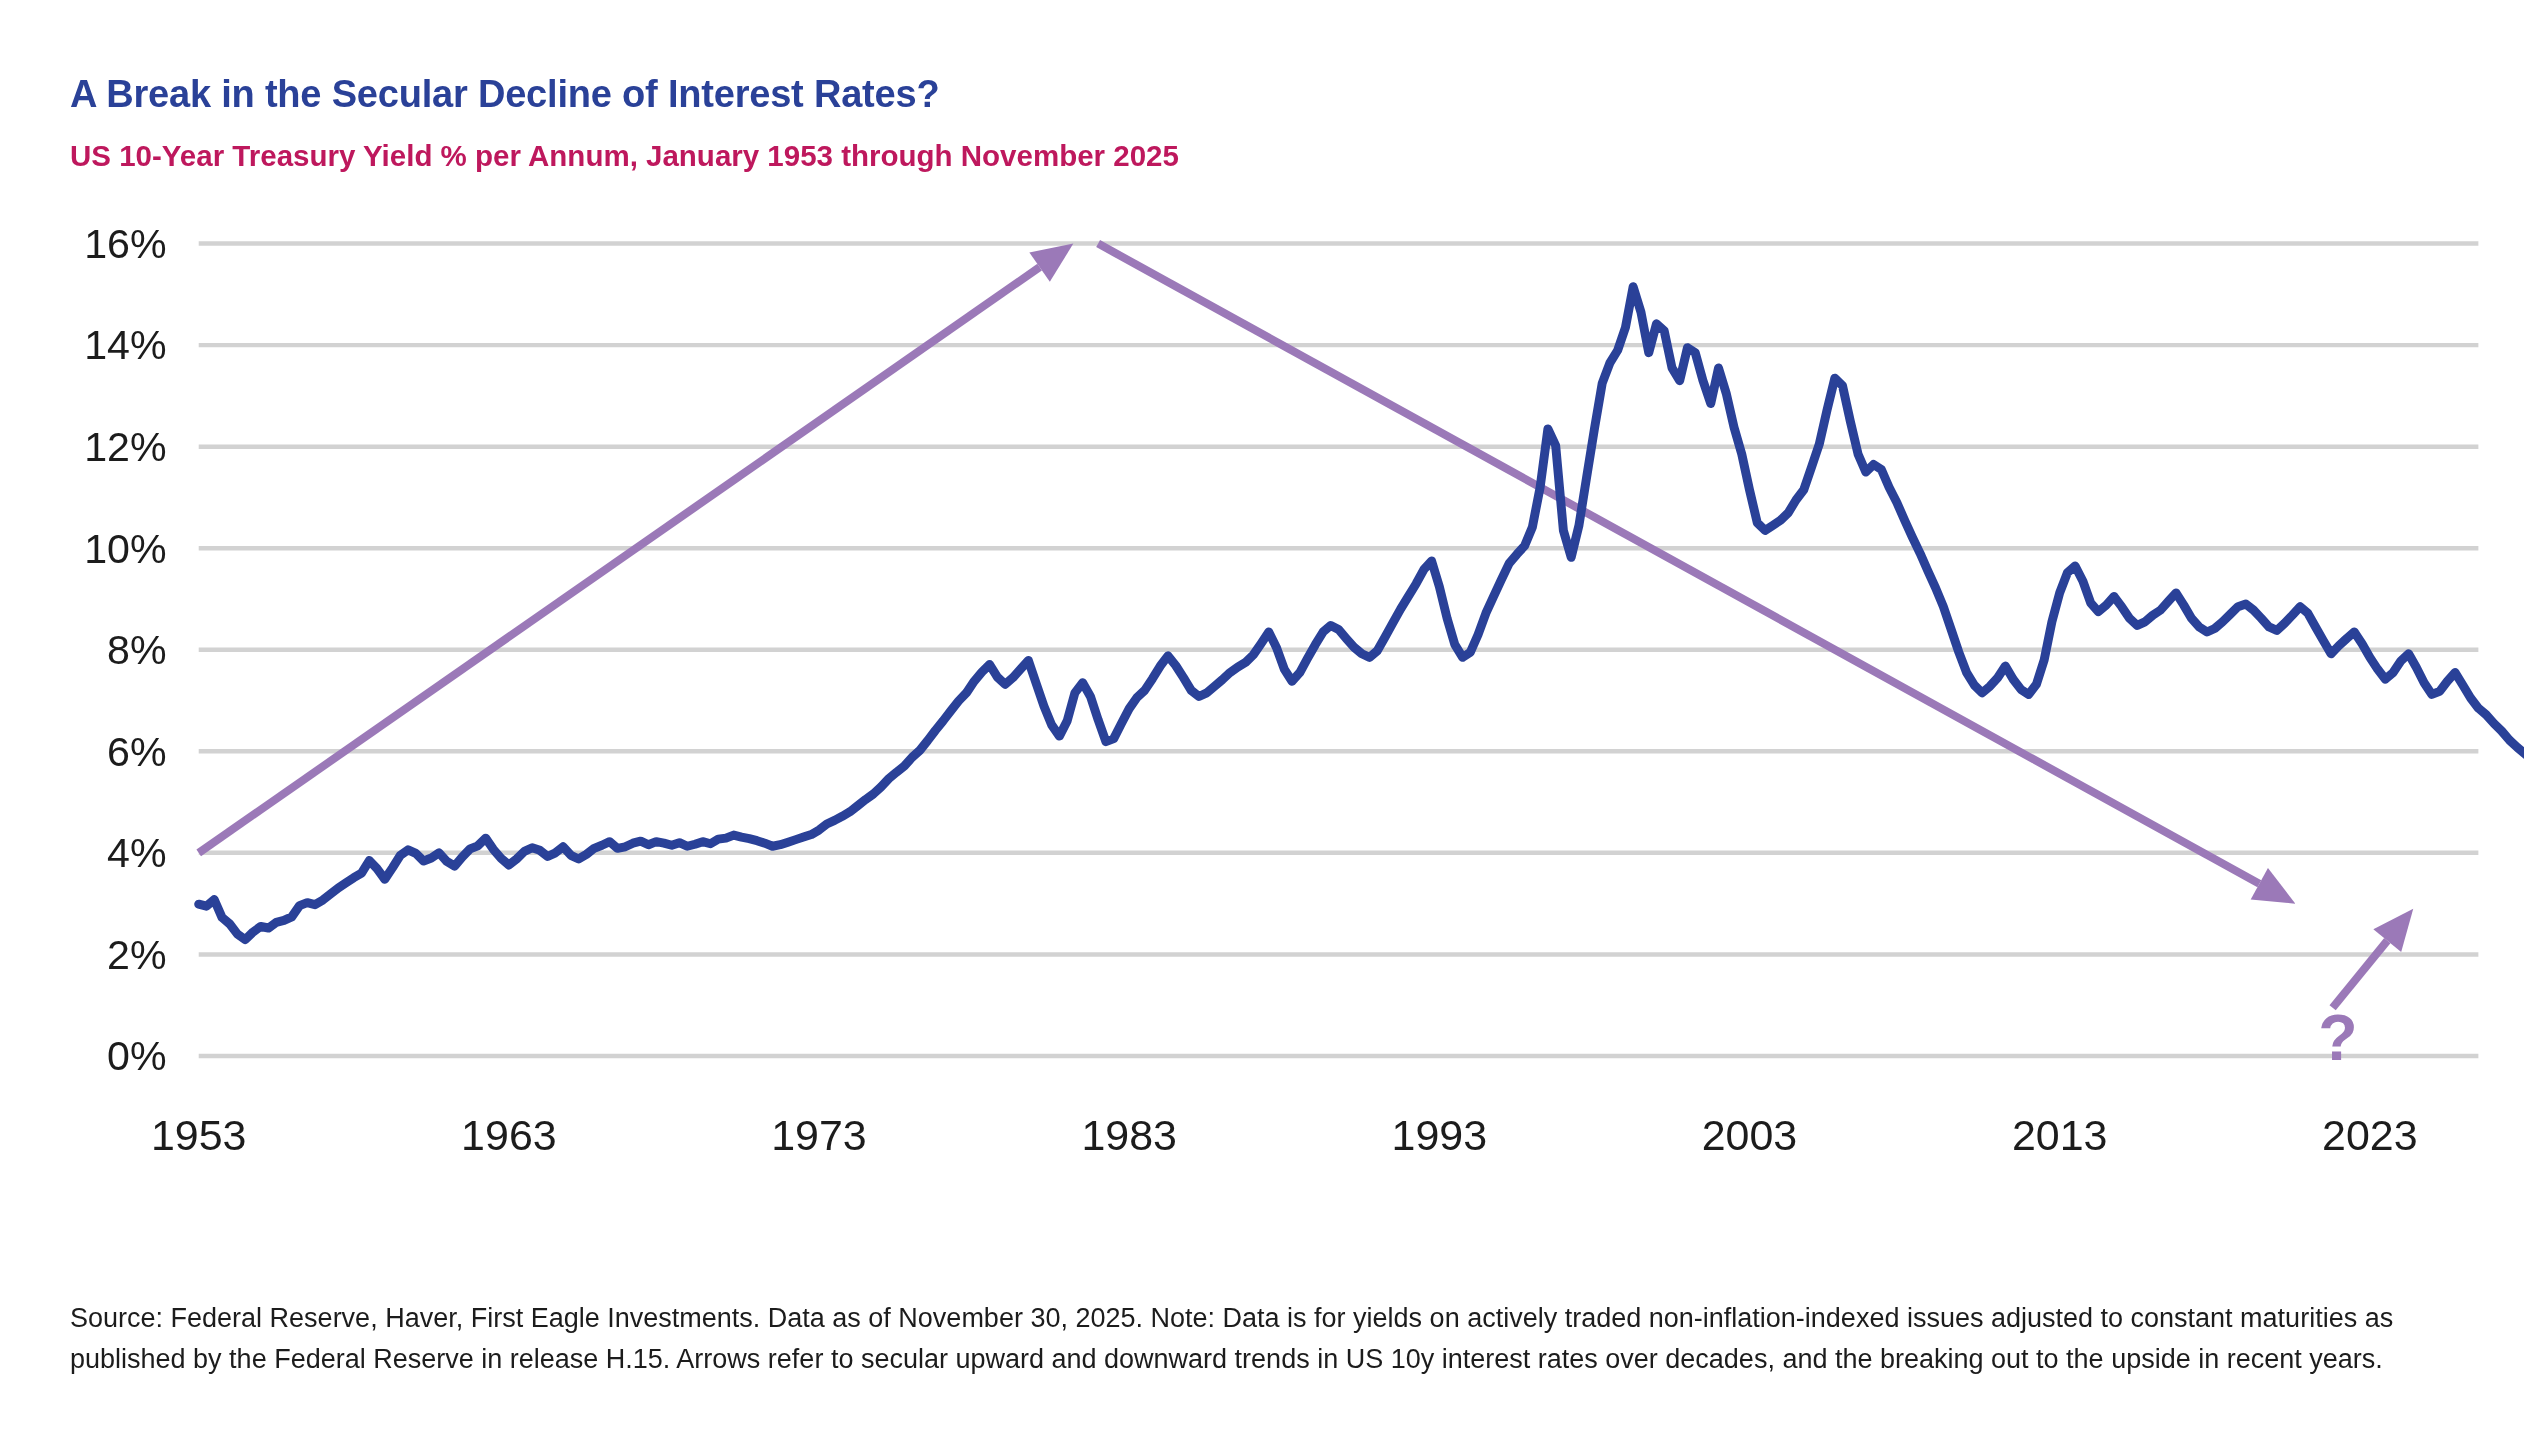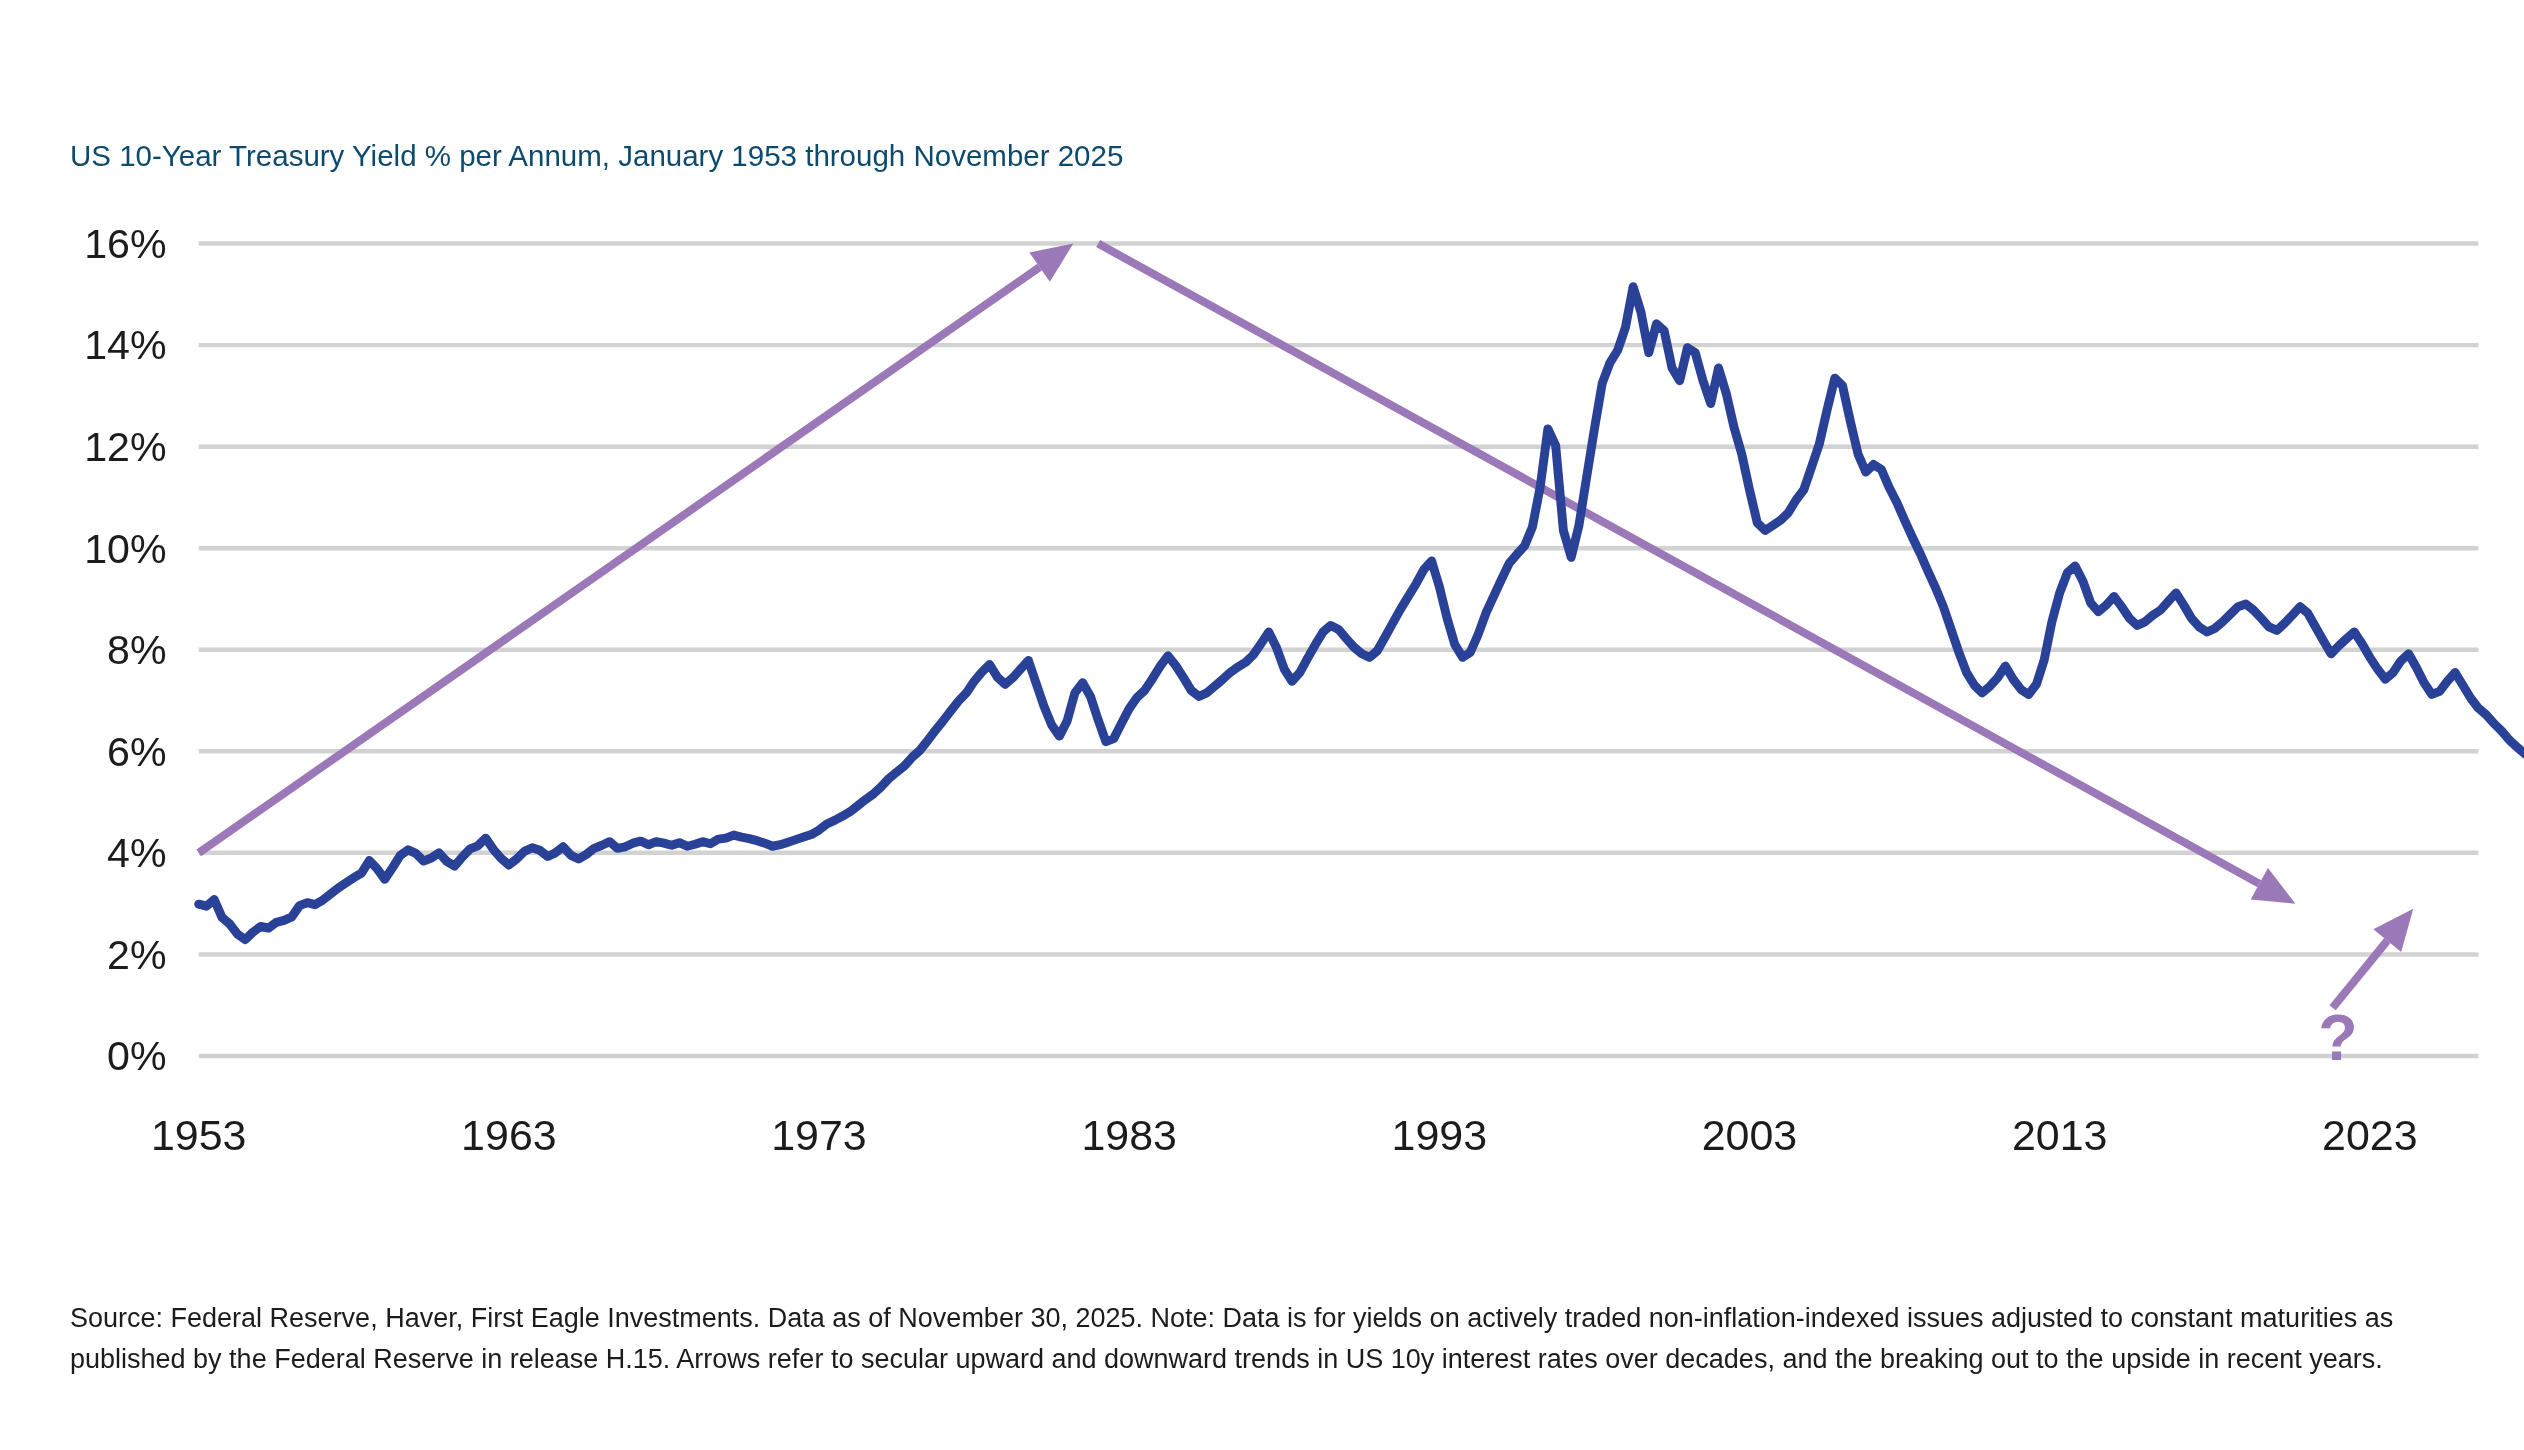--- a/index.html
+++ b/index.html
@@ -28,22 +28,22 @@
     font-weight: bold;
     color: #2A4198;
     letter-spacing: -0.2px;
     white-space: nowrap;
   }
   .chart-subtitle {
     position: absolute;
     left: 70px;
     top: 139px;
     font-size: 29.5px;
-    font-weight: normal;
-    color: #0c4a6e;
+    font-weight: bold;
+    color: #be185d;
     white-space: nowrap;
   }
   .plot-wrap {
     position: absolute;
     left: 0px;
     top: 206px;
     width: 2525px;
     height: 1011px;
   }
   .plot-svg {
@@ -57,20 +57,21 @@
     font-size: 27px;
     line-height: 1.52;
     color: #1c1c1c;
   }
 </style>
 </head>
 <body>
 
 <div class="page">
 
+  <div class="chart-title">A Break in the Secular Decline of Interest Rates?</div>
 
   <div class="chart-subtitle">US 10-Year Treasury Yield % per Annum, January 1953 through November 2025</div>
 
   <div class="plot-wrap">
     <svg class="plot-svg" id="chart-svg" width="2525" height="1011" viewBox="0 0 2822 1130">
       <g id="gridlines">
           <line x1="222" x2="2770" y1="950.0" y2="950.0" stroke="#D2D2D2" stroke-width="5"></line>
           <line x1="222" x2="2770" y1="836.5" y2="836.5" stroke="#D2D2D2" stroke-width="5"></line>
           <line x1="222" x2="2770" y1="723.0" y2="723.0" stroke="#D2D2D2" stroke-width="5"></line>
           <line x1="222" x2="2770" y1="609.5" y2="609.5" stroke="#D2D2D2" stroke-width="5"></line>

